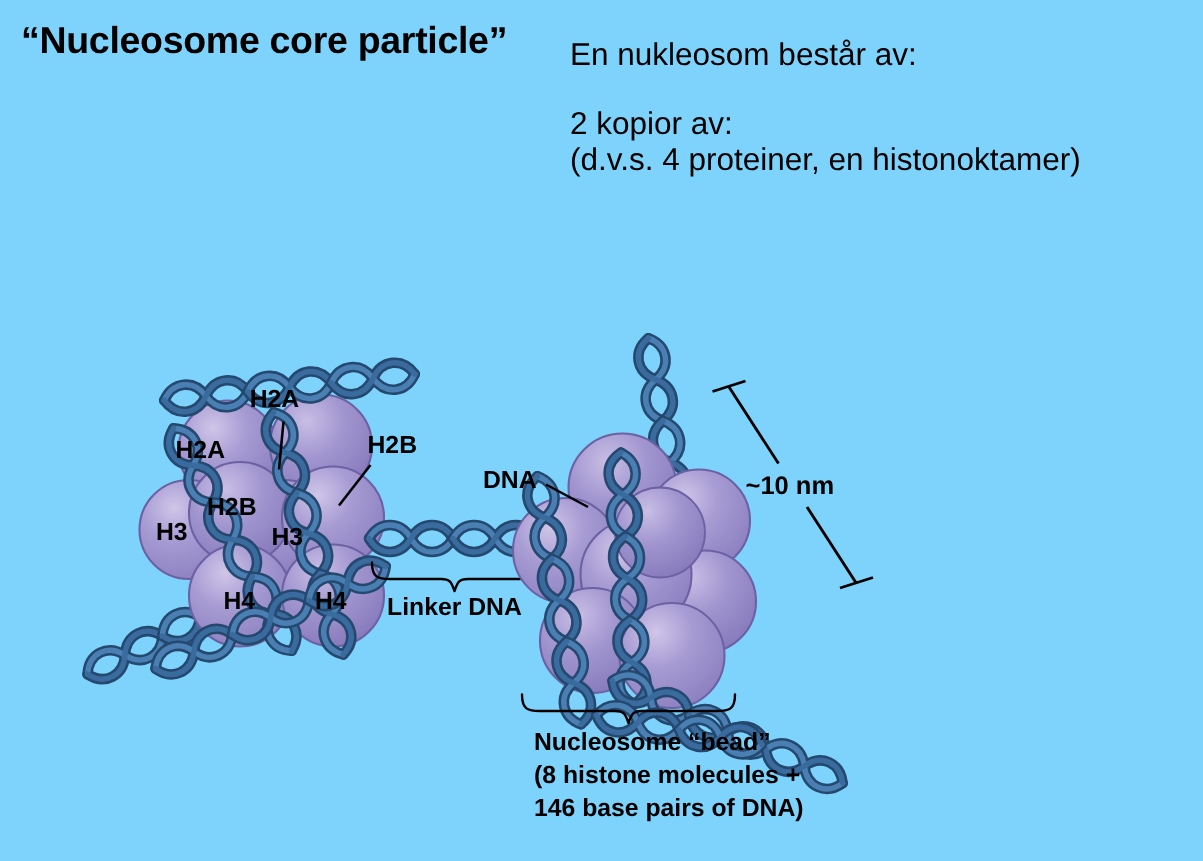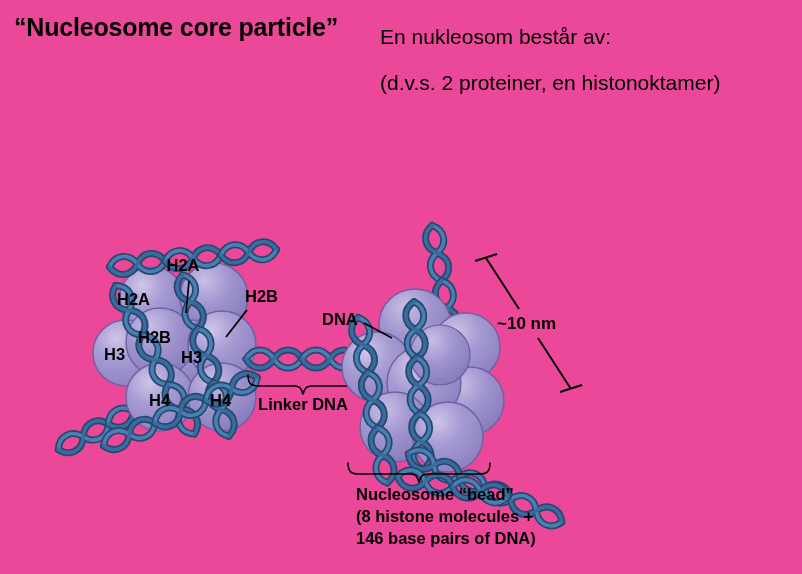--- a/index.html
+++ b/index.html
@@ -4,21 +4,21 @@
 <style>
   html, body {
     margin: 0;
     padding: 0;
     background: #ffffff;
   }
   #slide {
     position: relative;
     width: 802px;
     height: 574px;
-    background: #ec4899;
+    background: #7dd3fc;
     overflow: hidden;
     font-family: "Liberation Sans", sans-serif;
   }
   #title {
     position: absolute;
     left: 14px;
     top: 13px;
     font-size: 25px;
     font-weight: bold;
     color: #000000;
@@ -59,21 +59,22 @@
 </head>
 <body>
 
 <div id="slide">
 
   <div id="title">“Nucleosome core particle”</div>
 
   <div id="note-block">
     <div class="note-line">En nukleosom består av:</div>
     <div class="note-gap"></div>
-    <div class="note-line">(d.v.s. 2 proteiner, en histonoktamer)</div>
+    <div class="note-line">2 kopior av:</div>
+    <div class="note-line">(d.v.s. 4 proteiner, en histonoktamer)</div>
     <div class="note-gap"></div>
   </div>
 
   <div id="figure">
     <svg width="802" height="369" viewBox="0 0 802 369" xmlns="http://www.w3.org/2000/svg">
       <defs>
         <radialGradient id="sphereGrad" cx="35%" cy="28%" r="78%">
           <stop offset="0%" stop-color="#cfc6e8"></stop>
           <stop offset="42%" stop-color="#a89cd4"></stop>
           <stop offset="100%" stop-color="#8b7fc0"></stop>

